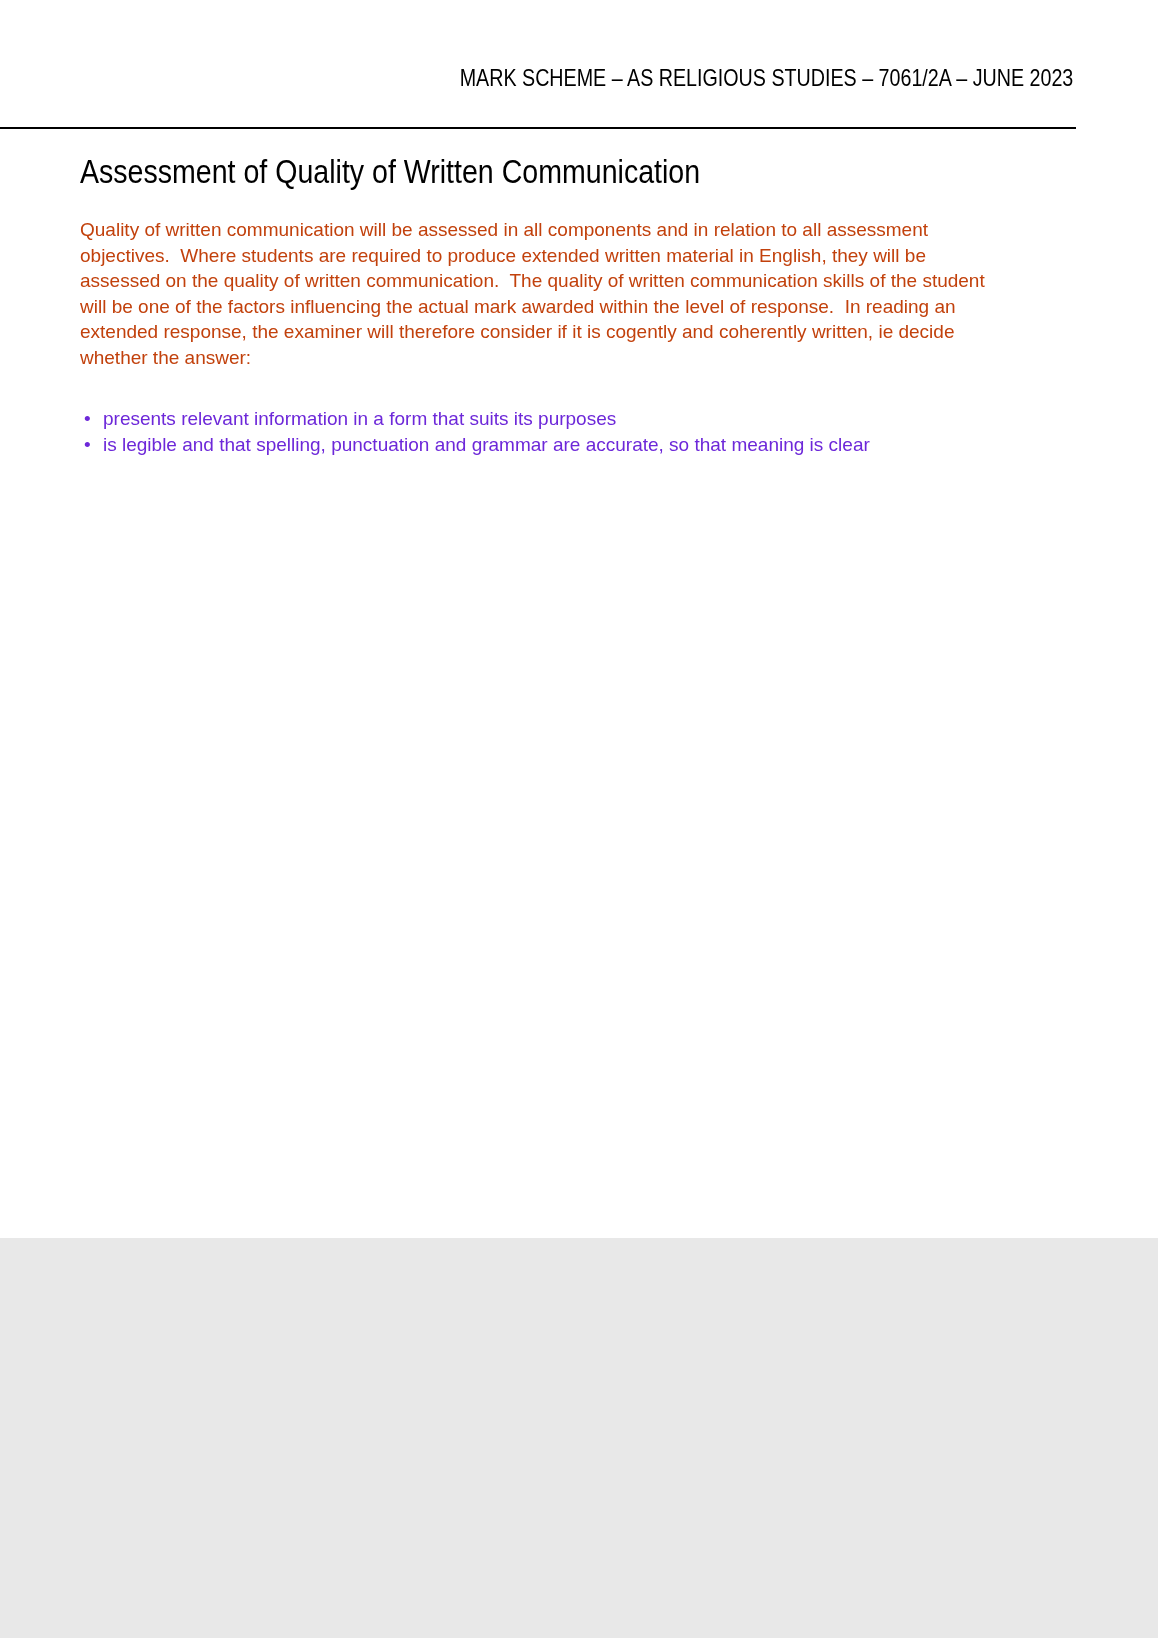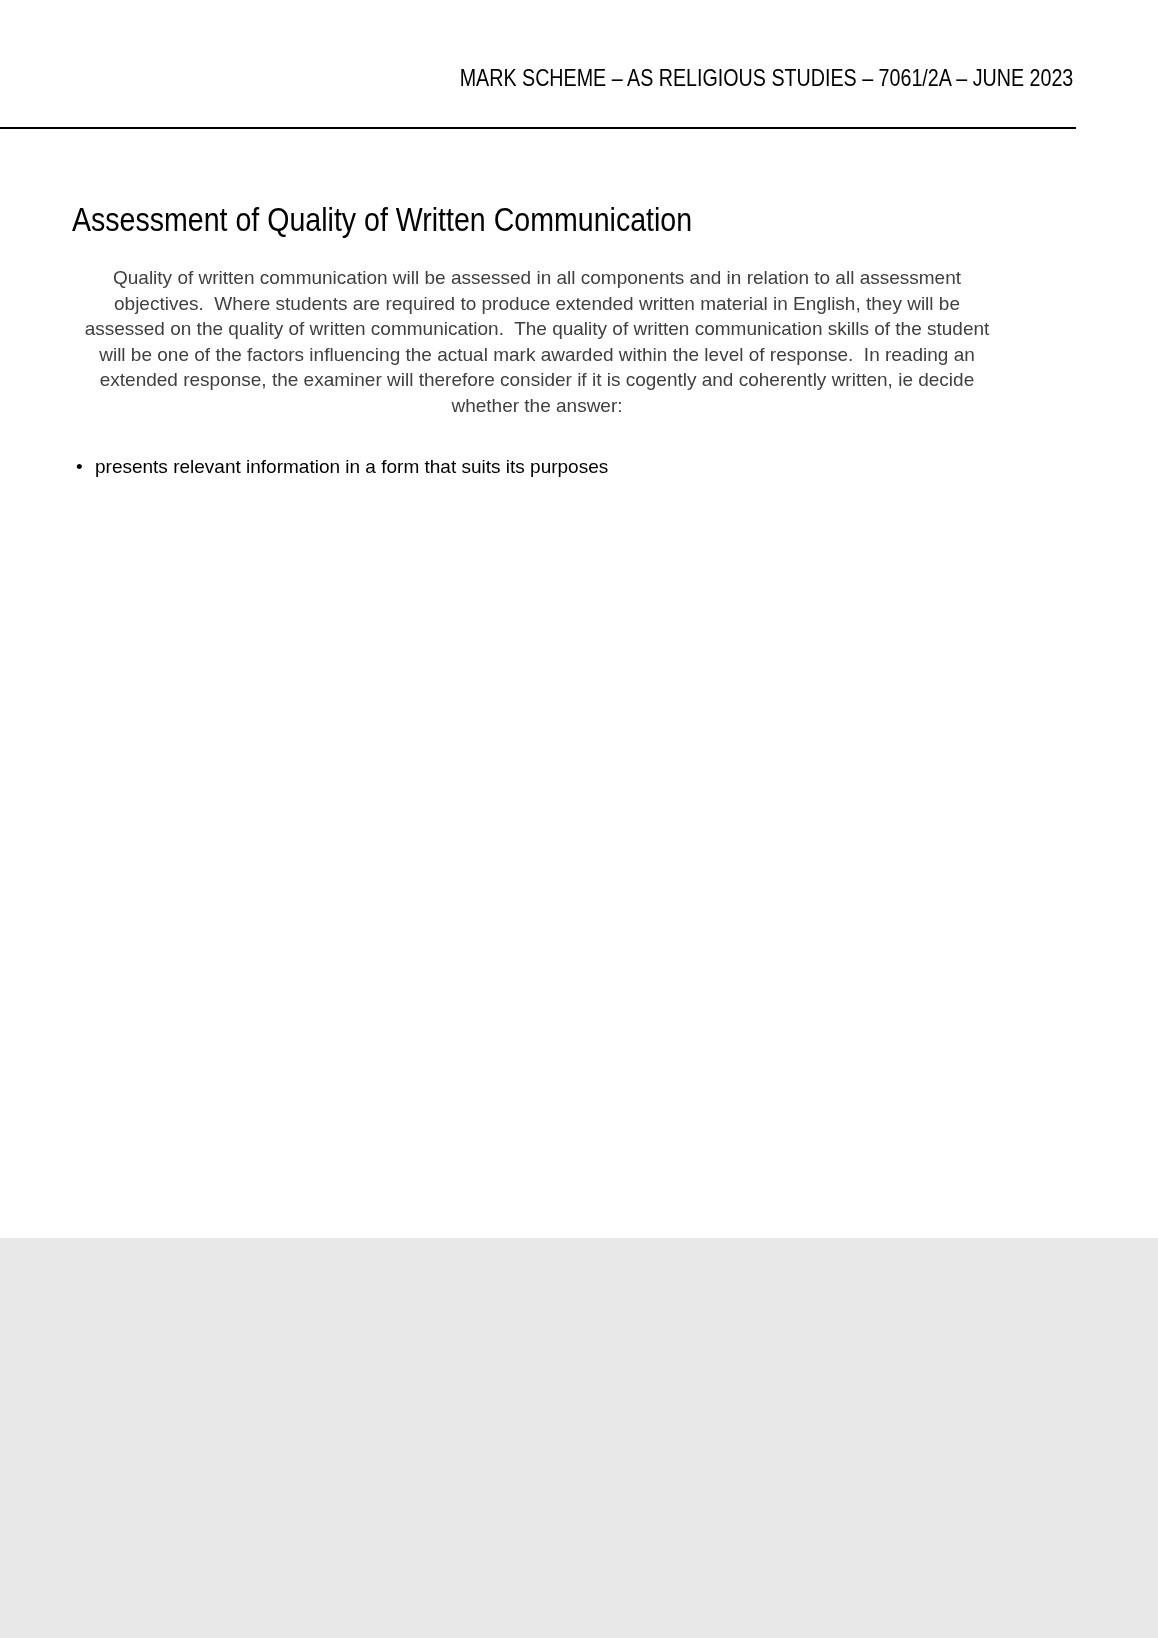--- a/index.html
+++ b/index.html
@@ -29,52 +29,50 @@
     position: absolute;
     left: 0;
     height: 2px;
     background: #000000;
   }
   .rule-top { top: 127px; width: 1076px; }
   .rule-bottom { top: 1536px; width: 1076px; }
   .content {
     position: absolute;
     top: 150px;
-    left: 72px;
+    left: 80px;
     width: 930px;
-    margin-top: 48px;
   }
   .page-title {
     font-size: 34px;
     font-weight: 400;
     line-height: 42px;
     white-space: nowrap;
     transform: scaleX(0.84);
     transform-origin: left center;
     letter-spacing: 0px;
     color: #000000;
   }
   .body-paragraph {
     margin-top: 25px;
     font-size: 19px;
     line-height: 25.5px;
     white-space: pre-wrap;
-    color: #404040;
-    text-align: center;
+    color: #c2410c;
   }
   .bullet-list {
     margin-top: 36px;
     list-style: none;
   }
   .bullet-list li {
     position: relative;
     padding-left: 23px;
     font-size: 19px;
     line-height: 26px;
-    color: #000000;
+    color: #6d28d9;
   }
   .bullet-list li::before {
     content: "\2022";
     position: absolute;
     left: 4px;
     top: 0;
   }
   .page-number {
     position: absolute;
     top: 1545px;
@@ -94,20 +92,21 @@
 
   <div class="rule rule-top"></div>
 
   <div class="content">
     <h1 class="page-title">Assessment of Quality of Written Communication</h1>
 
     <p class="body-paragraph">Quality of written communication will be assessed in all components and in relation to all assessment objectives.  Where students are required to produce extended written material in English, they will be assessed on the quality of written communication.  The quality of written communication skills of the student will be one of the factors influencing the actual mark awarded within the level of response.  In reading an extended response, the examiner will therefore consider if it is cogently and coherently written, ie decide whether the answer:</p>
 
     <ul class="bullet-list">
       <li>presents relevant information in a form that suits its purposes</li>
+      <li>is legible and that spelling, punctuation and grammar are accurate, so that meaning is clear</li>
     </ul>
   </div>
 
   <div class="rule rule-bottom"></div>
 
   <div class="page-number">4</div>
 
 </div>
 
 </body></html>

